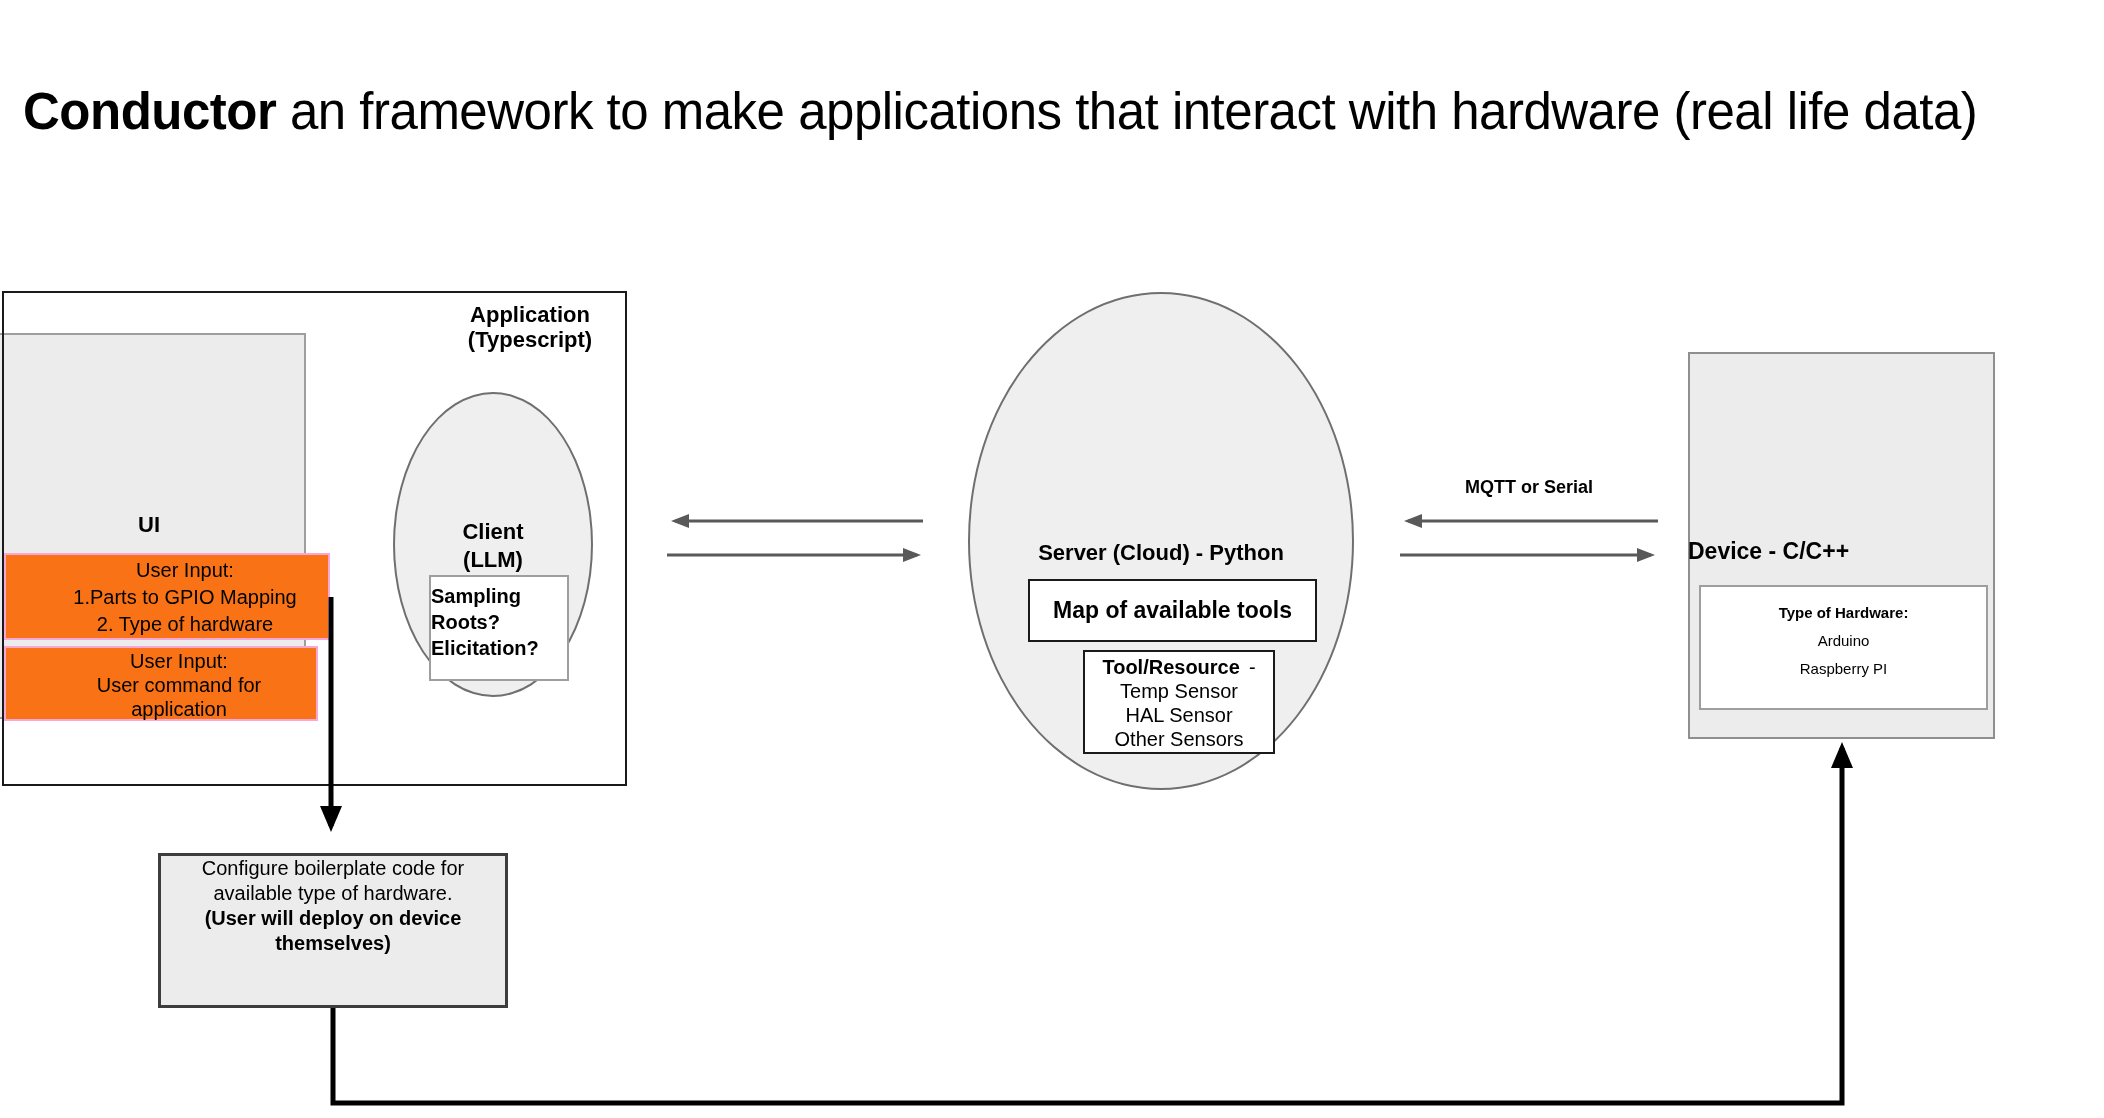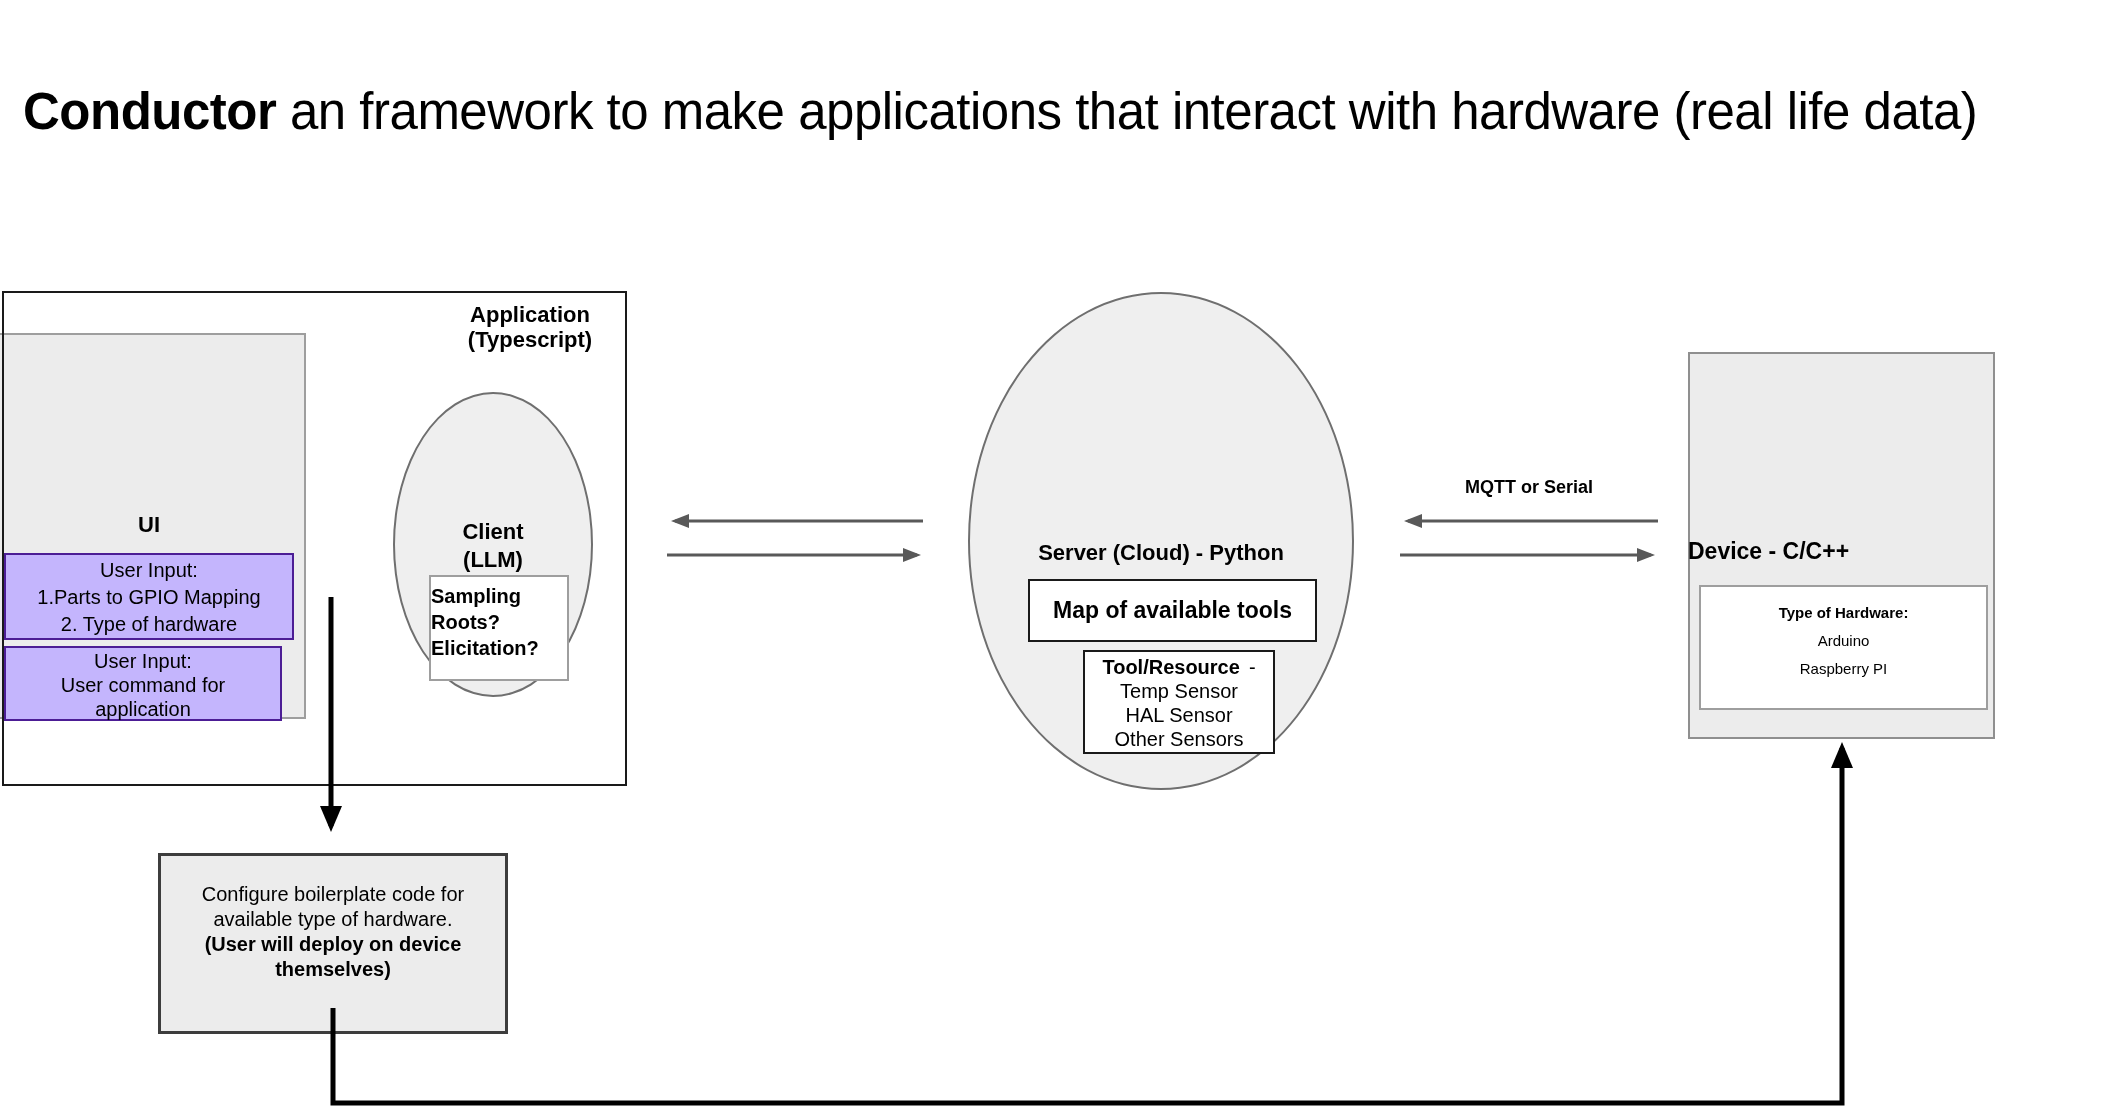--- a/index.html
+++ b/index.html
@@ -8,21 +8,21 @@
   .abs{position:absolute;}
   
   #title{left:23px;top:82px;font-size:51px;letter-spacing:-0.5px;white-space:nowrap;}
   #title .b{font-weight:bold;}
   
   #app-box{left:2px;top:291px;width:621px;height:491px;border:2px solid #1a1a1a;background:transparent;z-index:3;}
   #app-label{left:440px;top:302px;width:180px;text-align:center;font-weight:bold;font-size:22px;line-height:25px;z-index:4;}
   
   #ui-box{left:-6px;top:333px;width:308px;height:382px;background:#ececec;border:2px solid #9e9e9e;z-index:1;}
   #ui-label{left:-6px;top:512px;width:310px;text-align:center;font-weight:bold;font-size:22px;z-index:2;}
-  .blue-box{background:#c4b5fd;border:2px solid #4c1d95;z-index:2;text-align:center;font-size:20px;}
+  .blue-box{background:#f97316;border:2px solid #f9a8d4;z-index:2;text-align:center;font-size:20px;padding-left:36px;}
   #input1{left:4px;top:553px;width:286px;height:81px;line-height:27px;padding-top:2px;}
   #input2{left:4px;top:646px;width:274px;height:70px;line-height:24px;padding-top:1px;}
   
   .ellipse{background:#efefef;border:2px solid #6f6f6f;border-radius:50%;}
   #client-ellipse{left:393px;top:392px;width:196px;height:301px;z-index:3;}
   #client-label{left:393px;top:518px;width:200px;text-align:center;font-weight:bold;font-size:22px;line-height:28px;z-index:4;}
   #sampling-box{left:429px;top:575px;width:136px;height:96px;background:#fff;border:2px solid #9e9e9e;
                 font-weight:bold;font-size:20px;line-height:26px;padding-top:6px;z-index:4;}
   
   #server-ellipse{left:968px;top:292px;width:382px;height:494px;z-index:1;}
@@ -36,21 +36,21 @@
   
   #device-box{left:1688px;top:352px;width:303px;height:383px;background:#ececec;border:2px solid #8f8f8f;z-index:1;}
   #device-label{left:1688px;top:538px;width:307px;text-align:left;font-weight:bold;font-size:23px;z-index:2;}
   #hw-box{left:1699px;top:585px;width:285px;height:109px;background:#fff;border:2px solid #9e9e9e;
           text-align:center;font-size:15px;line-height:28px;padding-top:12px;z-index:2;}
   #hw-box .b{font-weight:bold;}
   
   #mqtt-label{left:1429px;top:477px;width:200px;text-align:center;font-weight:bold;font-size:18px;z-index:2;}
   
   #configure-box{left:158px;top:853px;width:344px;height:149px;background:#ececec;border:3px solid #3d3d3d;
-                 text-align:center;font-size:20px;line-height:25px;padding-top:26px;z-index:2;}
+                 text-align:center;font-size:20px;line-height:25px;z-index:2;}
   #configure-box .b{font-weight:bold;}
   
   #arrows{position:absolute;left:0;top:0;width:2104px;height:1118px;z-index:10;pointer-events:none;}
 </style>
 </head>
 <body>
 
 <div id="canvas">
 
   <div class="abs" id="title">

